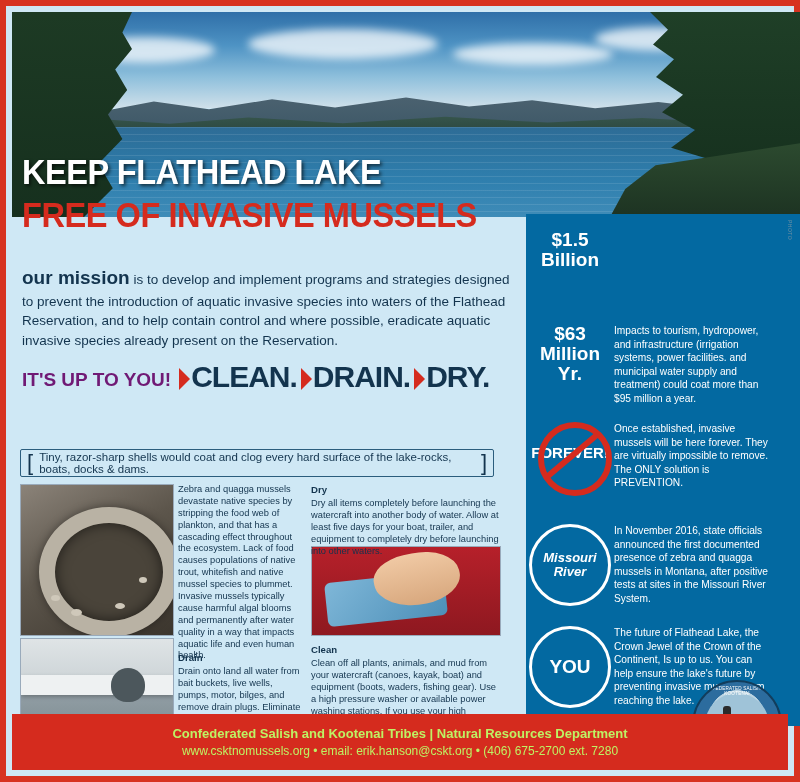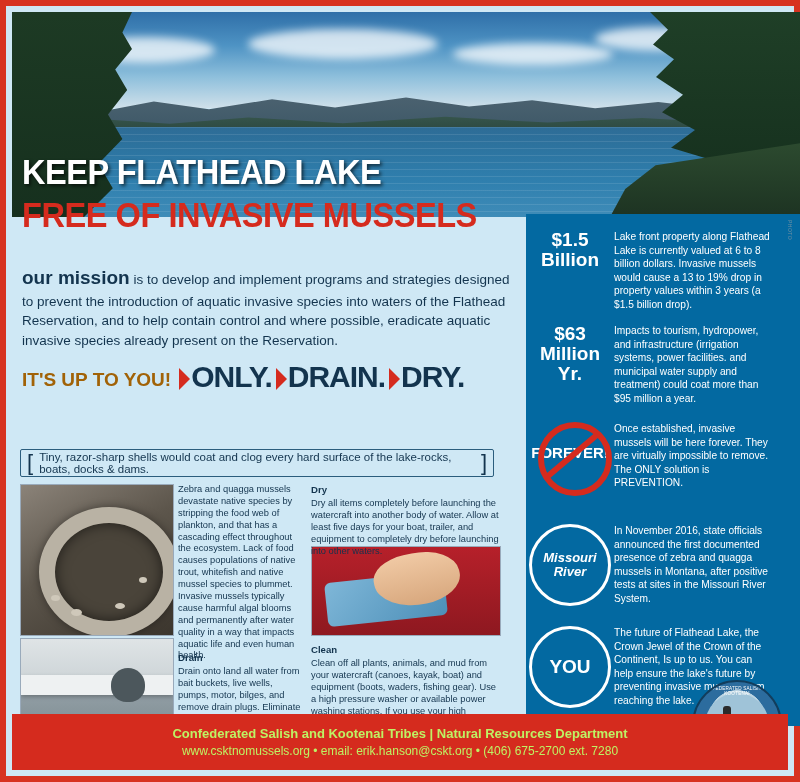--- a/index.html
+++ b/index.html
@@ -86,21 +86,21 @@
 
   
   .prev{
     position:absolute;left:16px;top:352px;width:500px;
   }
   .prev-line1{font-size:19px;font-weight:bold;color:#13344e;letter-spacing:-.2px;}
   .prev-line1 .red{color:#d52b1e;}
   .prev-line2{
     display:flex;align-items:flex-end;gap:4px;margin-top:2px;
   }
-  .itsup{font-size:19px;font-weight:bold;color:#a16207;white-space:nowrap;padding-bottom:3px;}
+  .itsup{font-size:19px;font-weight:bold;color:#701a75;white-space:nowrap;padding-bottom:3px;}
   .cdd{display:flex;align-items:flex-end;}
   .cdd .word{
     font-size:30px;font-weight:bold;color:#13344e;letter-spacing:-1px;
   }
   .arrow{
     display:inline-block;width:0;height:0;
     border-top:11px solid transparent;border-bottom:11px solid transparent;
     border-left:11px solid #d52b1e;margin:0 1px 4px 4px;
   }
 
@@ -249,21 +249,21 @@
 
   <div class="mission">
     <b>our mission</b><span> is to develop and implement programs and strategies designed to prevent the introduction of aquatic invasive species into waters of the Flathead Reservation, and to help contain control and where possible, eradicate aquatic invasive species already present on the Reservation.</span>
   </div>
 
   <div class="prev">
     <div class="prev-line2">
       <div class="itsup">IT'S UP TO YOU!</div>
       <div class="cdd">
         <span class="arrow"></span>
-        <span class="word">ONLY.</span>
+        <span class="word">CLEAN.</span>
         <span class="arrow"></span>
         <span class="word">DRAIN.</span>
         <span class="arrow"></span>
         <span class="word">DRY.</span>
       </div>
     </div>
   </div>
 
   <div class="quote">
     <span class="bracket">[</span>
@@ -307,21 +307,20 @@
 
   <div class="panel">
 
     <div class="fact f1">
       <div class="badge money">
         <div>
           <span>$1.5</span>
           <small>Billion</small>
         </div>
       </div>
-      <p>Lake front property along Flathead Lake is currently valued at 6 to 8 billion dollars. Invasive mussels would cause a 13 to 19% drop in property values within 3 years (a $1.5 billion drop).</p>
     </div>
 
     <div class="fact f2">
       <div class="badge money">
         <div>
           <span>$63</span>
           <small>Million</small>
           <small>Yr.</small>
         </div>
       </div>

